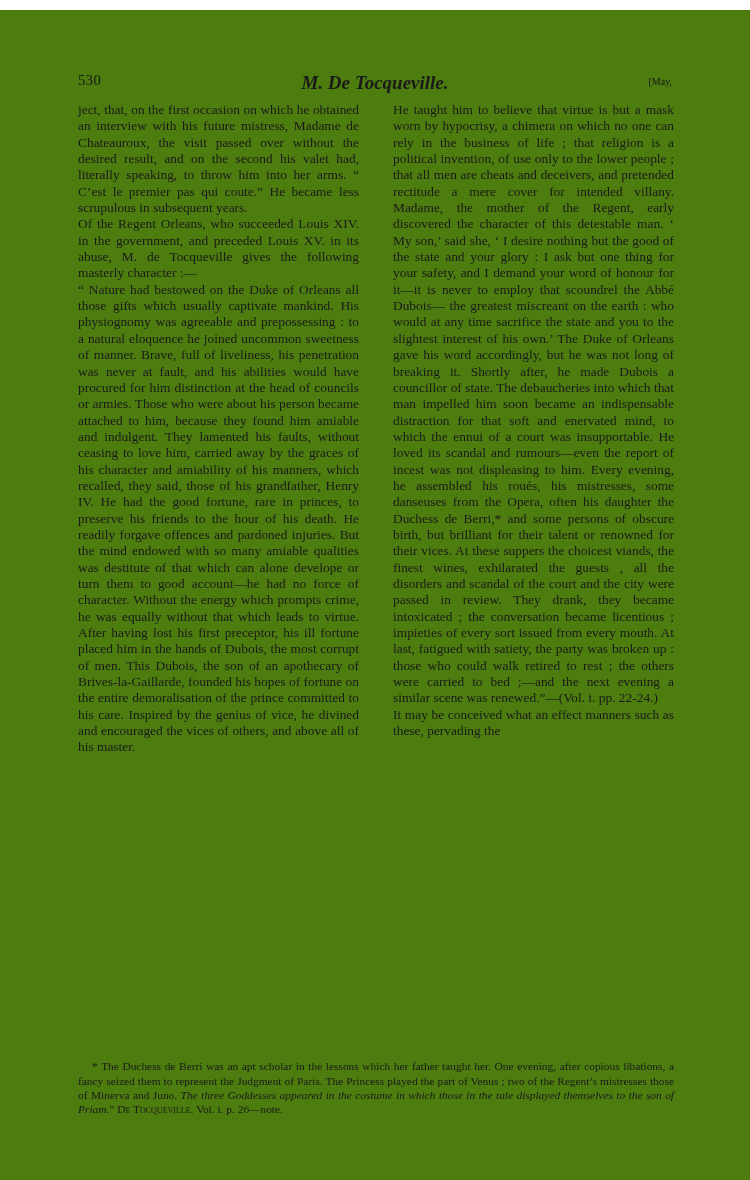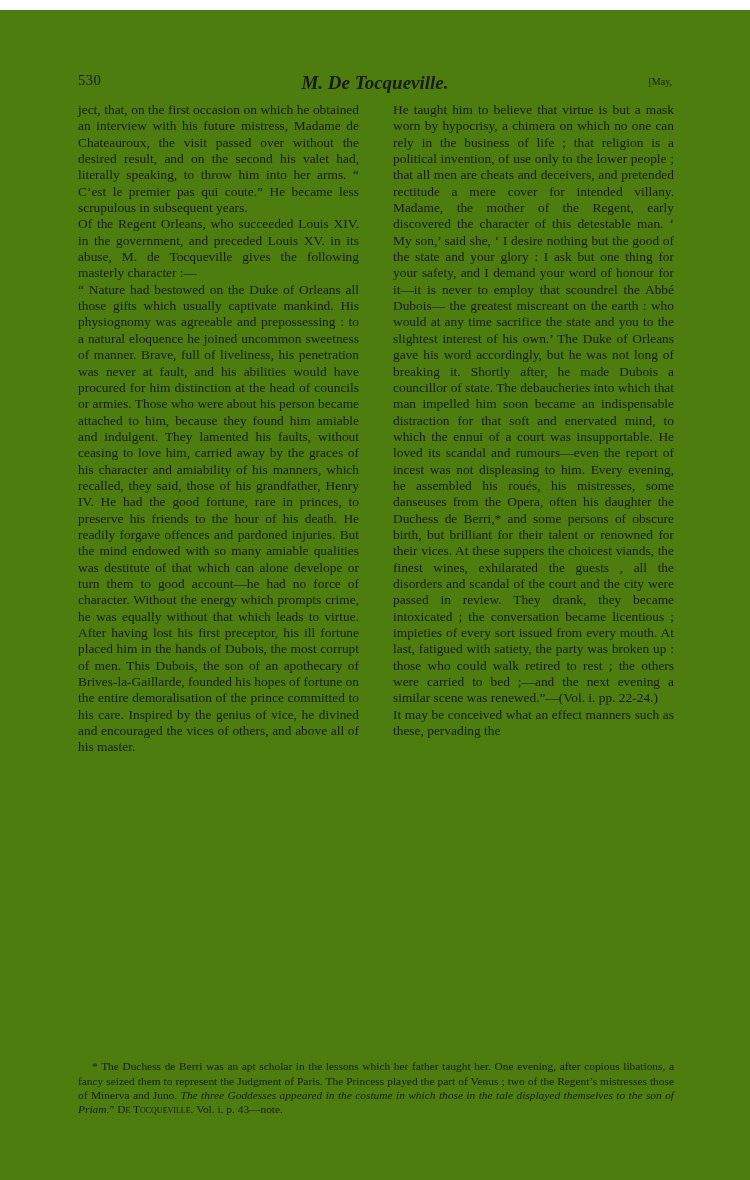--- a/index.html
+++ b/index.html
@@ -119,17 +119,17 @@
       <p class="indent">It may be conceived what an effect manners such as these, pervading the</p>
     </div>
   </div>
 
   <div class="footnote">
     <p class="fn-indent">
       <span>*</span>
       <span>The Duchess de Berri was an apt scholar in the lessons which her father taught her.   One evening, after  copious  libations,  a  fancy  seized them  to  represent  the Judgment of Paris.   The Princess played the part of Venus ;  two of the Regent’s mistresses those of Minerva  and Juno.</span>
       <i>The three Goddesses appeared in the costume in which those in the tale displayed themselves to the son of Priam.</i><span>”</span>
       <span class="smallcaps">De Tocqueville.</span>
-      <span>Vol. i. p. 43—note.</span>
+      <span>Vol. i. p. 26—note.</span>
     </p>
   </div>
 
 </div>
 
 </body></html>

